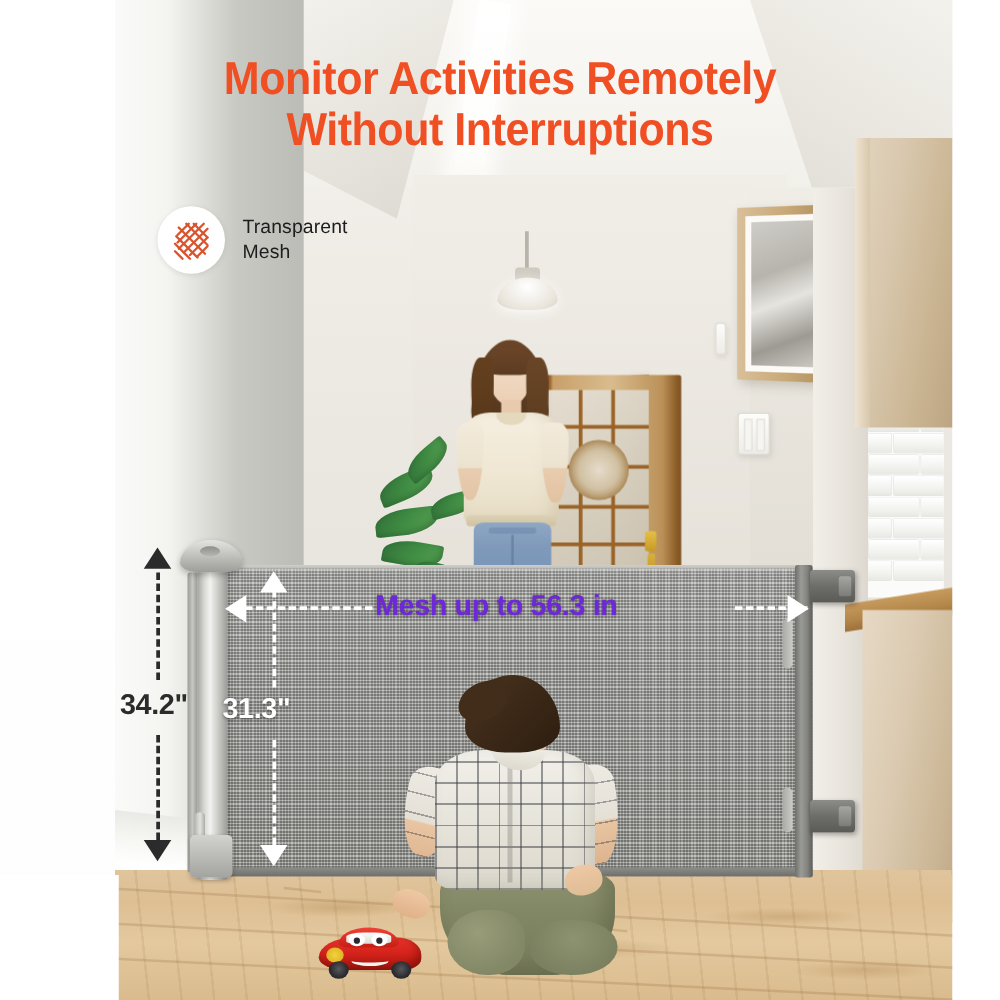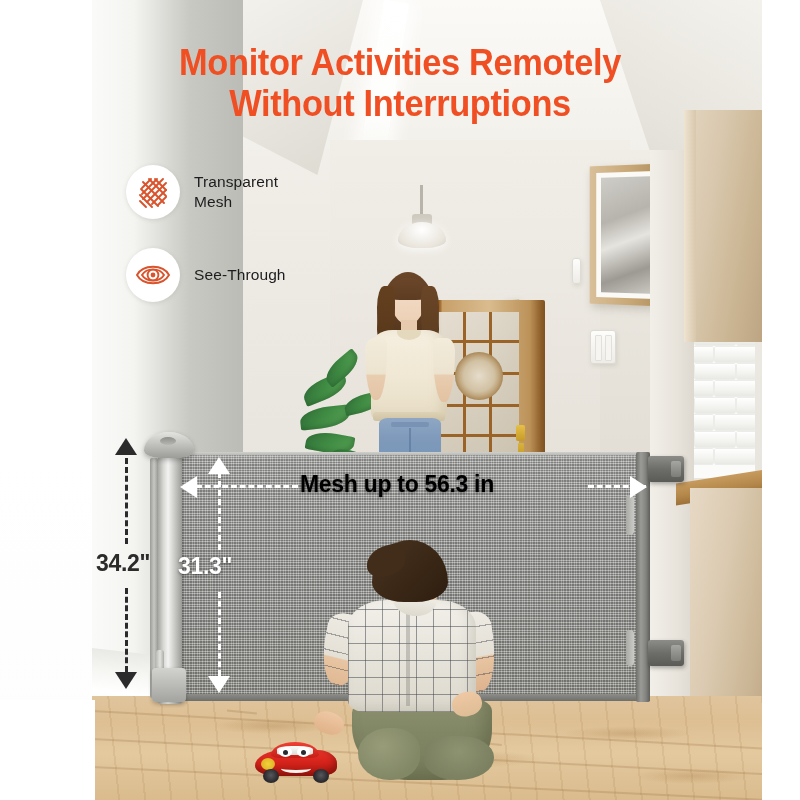--- a/index.html
+++ b/index.html
@@ -497,21 +497,21 @@
     flex:none;
   }
   .feature-label {
     font-size:15.5px; color:#1d1d1f; line-height:1.26; font-weight:400;
     white-space:pre-line; letter-spacing:.1px;
   }
 
   
   .dim-label { position:absolute; font-weight:bold; letter-spacing:-.3px; }
   .dim-h-label {
-    font-size:23px; color:#000000;
+    font-size:23px; color:#6d28d9;
     text-shadow:0 1px 3px rgba(0,0,0,.45);
   }
   .dim-v-white {
     font-size:23px; color:#ffffff;
     text-shadow:0 1px 3px rgba(0,0,0,.45);
   }
   .dim-v-dark { font-size:23px; color:#2b2b2b; }
 
   .dash-h {
     position:absolute; height:0;
@@ -762,33 +762,20 @@
           <line x1="5" y1="14" x2="22" y2="31"></line>
           <line x1="4" y1="20" x2="16" y2="32"></line>
           <line x1="4" y1="26" x2="10" y2="32"></line>
         </g>
       </svg>
     </div>
     <div class="feature-label">Transparent
 Mesh</div>
   </div>
 
-  <div class="feature" style="left:126px; top:248px;">
-    <div class="feature-badge">
-      <svg width="36" height="30" viewBox="0 0 36 30">
-        <g fill="none" stroke="#d9532c" stroke-width="1.9">
-          <path d="M2 15 C8 4, 28 4, 34 15 C28 26, 8 26, 2 15 Z"></path>
-          <path d="M7 15 C11.5 7.5, 24.5 7.5, 29 15 C24.5 22.5, 11.5 22.5, 7 15 Z"></path>
-          <circle cx="18" cy="15" r="5.4"></circle>
-        </g>
-        <circle cx="18" cy="15" r="2.4" fill="#d9532c"></circle>
-      </svg>
-    </div>
-    <div class="feature-label">See-Through</div>
-  </div>
 
 
   <div class="dash-h" style="left:196px; top:485px; width:102px;"></div>
   <div class="dash-h" style="left:588px; top:485px; width:58px;"></div>
   <div class="arw arw-left" style="left:180px; top:476px;"></div>
   <div class="arw arw-right" style="left:630px; top:476px;"></div>
   <div class="dim-label dim-h-label" style="left:300px; top:471px;">Mesh up to 56.3 in</div>
 
   <div class="dash-v" style="left:218px; top:472px; height:78px;"></div>
   <div class="dash-v" style="left:218px; top:592px; height:84px;"></div>

